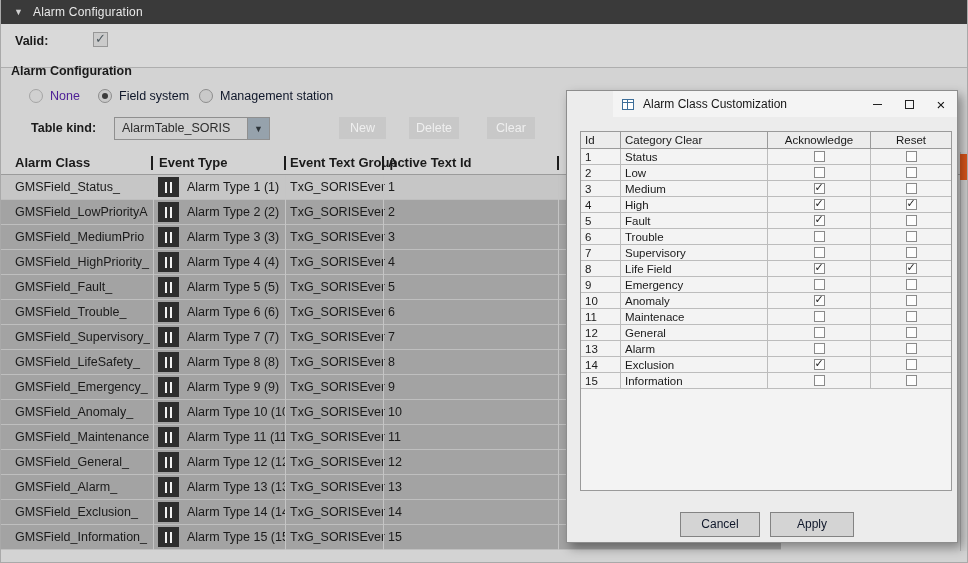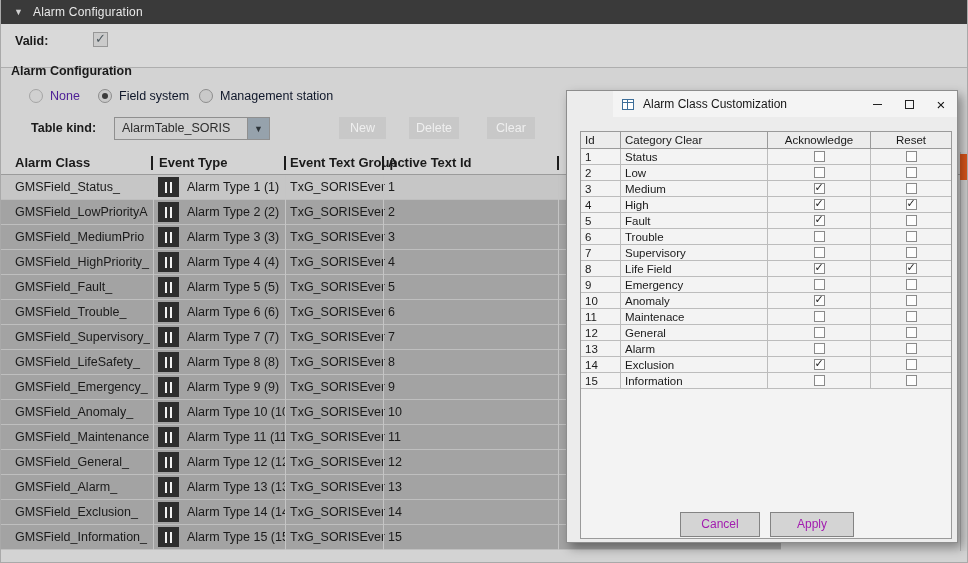--- a/index.html
+++ b/index.html
@@ -129,21 +129,21 @@
   }
   .dlg-app-icon::before { content: ""; position: absolute; left: 0; top: 2px; right: 0; height: 1px; background: #3d6e99; }
   .dlg-app-icon::after { content: ""; position: absolute; left: 4px; top: 0; bottom: 0; width: 1px; background: #3d6e99; }
   .dlg-title { font-size: 12px; color: #161616; flex: 1; }
   .dlg-ctrl { width: 32px; height: 26px; display: flex; align-items: center; justify-content: center; cursor: pointer; }
   .glyph-min { width: 9px; height: 1px; background: #222; display: block; }
   .glyph-max { width: 9px; height: 9px; border: 1px solid #222; display: block; }
   .glyph-close { font-size: 15px; line-height: 15px; color: #111; }
 
   .dlg-table {
-    position: absolute; left: 13px; top: 40px; width: 372px; height: 408px;
+    position: absolute; left: 13px; top: 40px; width: 372px; height: 360px;
     background: #f3f3f3; border: 1px solid #9a9a9a; font-size: 11.5px;
   }
   .dt-header, .dt-row { display: flex; }
   .dt-header { height: 17px; background: #ececec; border-bottom: 1px solid #9a9a9a; }
   .dt-header > span { display: flex; align-items: center; border-right: 1px solid #9a9a9a; }
   .dt-row { height: 16px; border-bottom: 1px solid #bcbcbc; }
   .dt-row > span { display: flex; align-items: center; border-right: 1px solid #bcbcbc; }
   .dt-id { width: 40px; padding-left: 4px; }
   .dt-name { width: 147px; padding-left: 4px; white-space: nowrap; overflow: hidden; }
   .dt-ack { width: 103px; justify-content: center; }
@@ -155,21 +155,21 @@
     position: relative; cursor: pointer;
   }
   .checkbox.on::after {
     content: "\2713"; position: absolute; left: 0px; top: -3px;
     font-size: 11px; font-weight: bold; color: #1b1b1b;
   }
 
   .dlg-btn {
     position: absolute; top: 421px; height: 25px;
     background: #d4d4d4; border: 1px solid #838383;
-    text-align: center; line-height: 23px; font-size: 12px; color: #a21caf; cursor: pointer;
+    text-align: center; line-height: 23px; font-size: 12px; color: #0f172a; cursor: pointer;
   }
   .btn-cancel { left: 113px; width: 80px; }
   .btn-apply { left: 203px; width: 84px; }
 </style>
 </head>
 <body>
 
 <div class="titlebar">
   <span class="tri">▼</span>
   <span class="ttl">Alarm Configuration</span>

